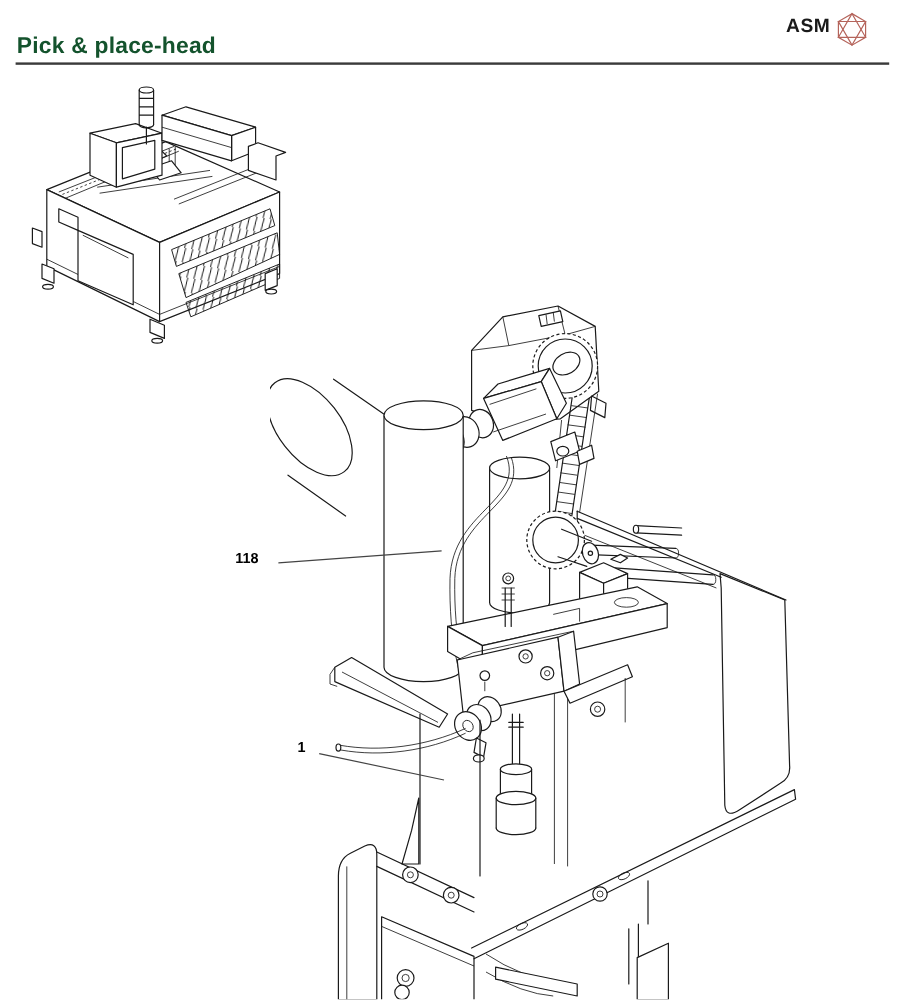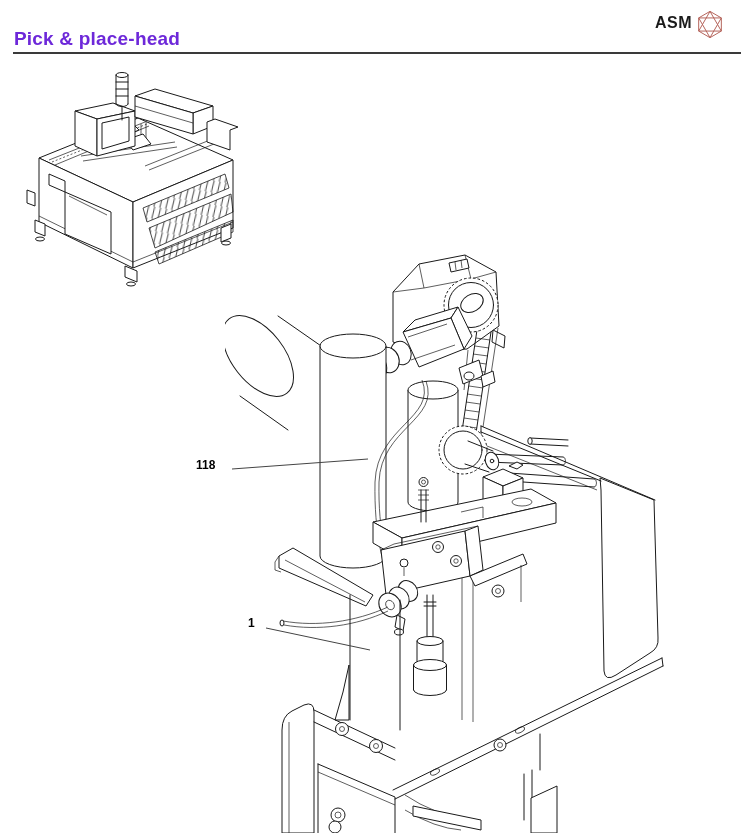--- a/index.html
+++ b/index.html
@@ -2,21 +2,21 @@
 <html><head>
 <meta charset="utf-8">
 <style>
   html,body{margin:0;padding:0;}
   body{
     width:752px;height:833px;position:relative;background:#ffffff;
     font-family:"Liberation Sans", sans-serif;overflow:hidden;
   }
   .page-title{
     position:absolute;left:14px;top:28px;margin:0;
-    font-size:19px;font-weight:bold;color:#6d28d9;letter-spacing:.2px;
+    font-size:19px;font-weight:bold;color:#14532d;letter-spacing:.2px;
   }
   .title-rule{
     position:absolute;left:13px;top:52px;width:728px;height:2px;background:#3a3a3a;
   }
   .logo{
     position:absolute;left:655px;top:8px;width:80px;height:34px;
   }
   .logo-text{
     position:absolute;left:0;top:6px;font-size:16px;font-weight:bold;color:#1a1a1a;letter-spacing:.5px;
   }

